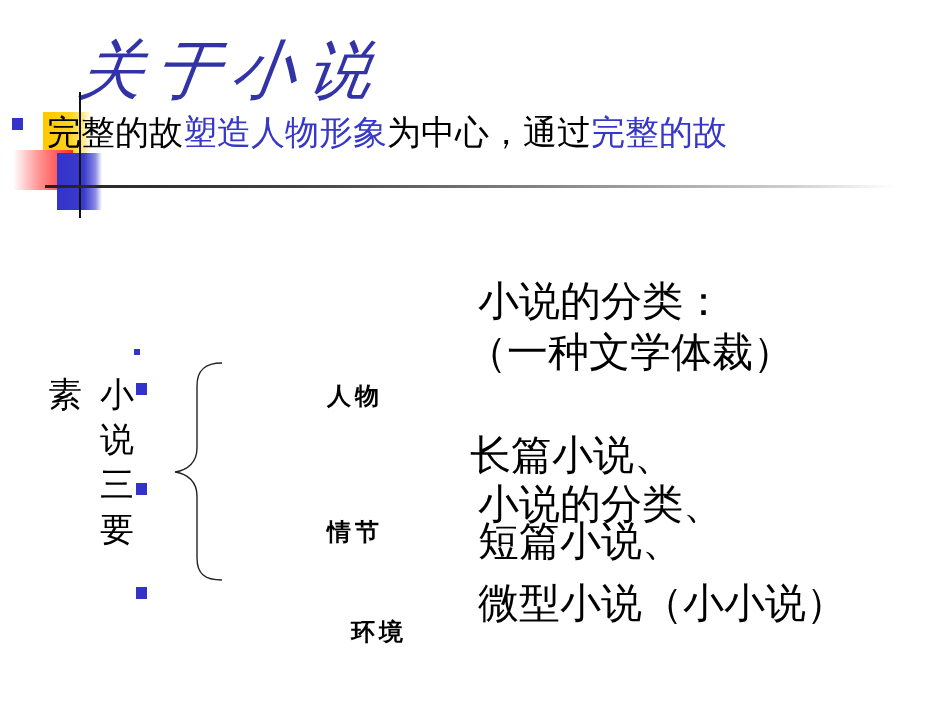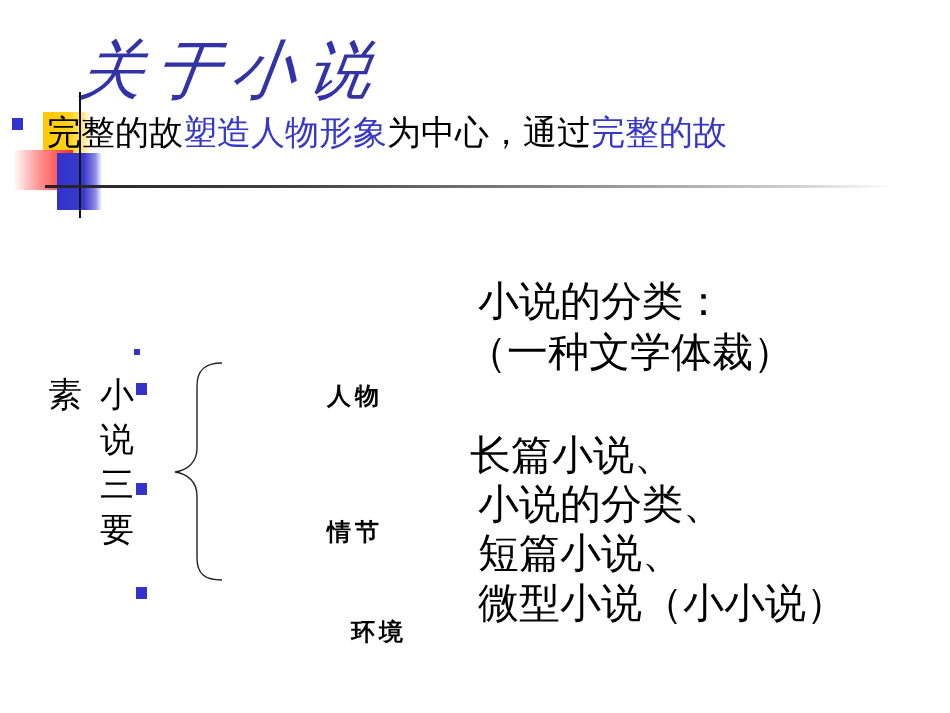--- a/index.html
+++ b/index.html
@@ -68,14 +68,14 @@
 </svg>
 
 <div class="abs elem" style="left:327px; top:380px;">人物</div>
 <div class="abs elem" style="left:327px; top:480px;margin-top:36px;">情节</div>
 <div class="abs elem" style="left:327px; top:616px;margin-left:24px;">环境</div>
 
 <div class="abs cat" style="left:478px; top:276px;">小说的分类：</div>
 <div class="abs cat" style="left:466px; top:327px;">（一种文学体裁）</div>
 <div class="abs cat" style="left:462px; top:430px;margin-left:8px;">长篇小说、</div>
 <div class="abs cat" style="left:478px; top:479px;">小说的分类、</div>
-<div class="abs cat" style="left:478px; top:528px;">短篇小说、</div>
+<div class="abs cat" style="left:478px; top:516px;">短篇小说、</div>
 <div class="abs cat" style="left:478px; top:578px;text-align:right;">微型小说（小小说）</div>
 
 </body></html>

